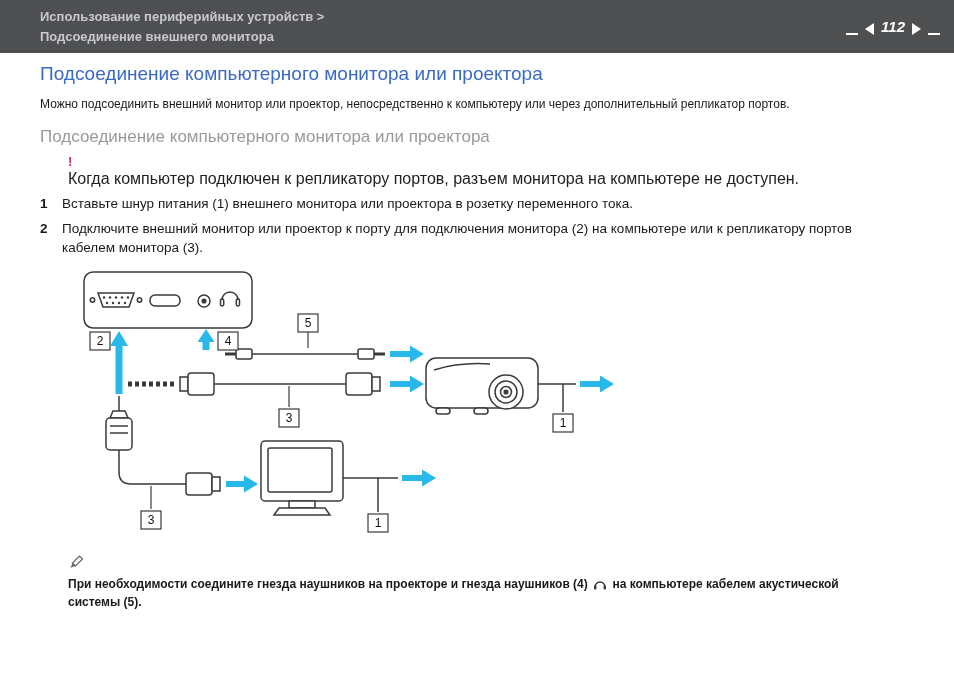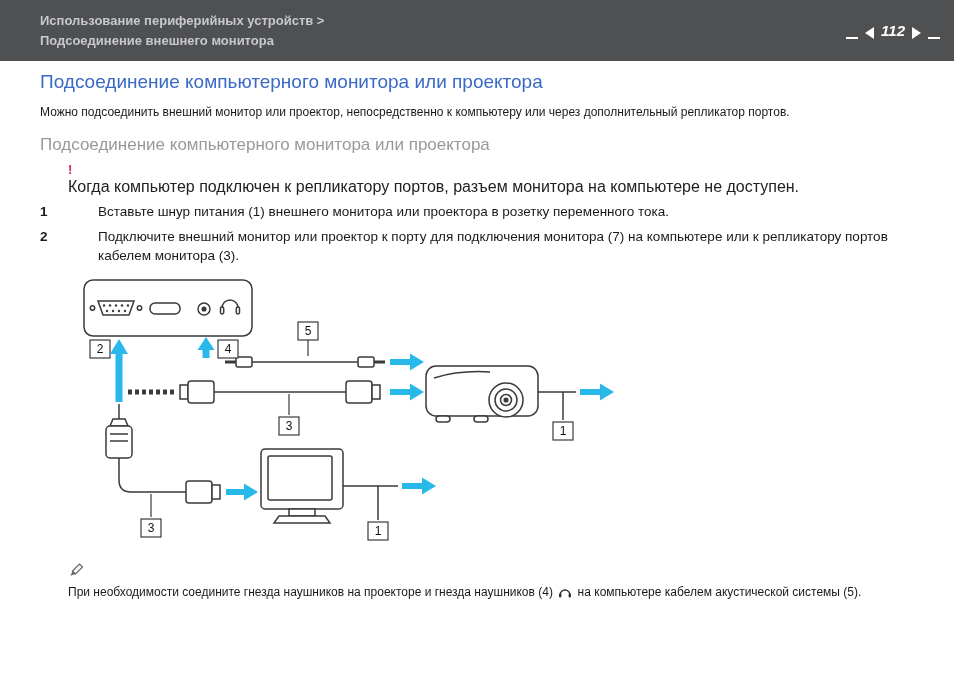--- a/index.html
+++ b/index.html
@@ -4,21 +4,21 @@
 <style>
   * { box-sizing: border-box; }
   html,body { margin:0; padding:0; }
   body {
     width:954px; height:674px; overflow:hidden;
     background:#ffffff; color:#1a1a1a;
     font-family:"Liberation Sans", sans-serif;
   }
   
   header.topbar {
-    height:61px; background:#4f5052;
+    height:53px; background:#4f5052;
     display:flex; align-items:center; justify-content:space-between;
     padding:0 14px 0 40px;
   }
   .crumbs div {
     font-size:13px; font-weight:bold; color:#c7c8ca; line-height:1.5;
     white-space:nowrap;
   }
   .pager { display:flex; align-items:flex-end; gap:7px; }
   .hline { width:12px; height:2px; background:#ffffff; }
   .tri-left {
@@ -41,27 +41,27 @@
   }
   p.intro { font-size:12px; line-height:1.5; margin:0 0 12px 0; max-width:880px; }
   h2.sub { color:#999999; font-size:17px; font-weight:normal; margin:14px 0 8px 0; }
 
   .warning { margin:2px 0 6px 28px; }
   .excl { color:#cb2a6a; font-weight:bold; font-size:13px; line-height:1; }
   .warntext { font-size:16px; color:#222; margin-top:2px; }
 
   .step { display:flex; margin:5px 0; font-size:13.5px; line-height:1.45; }
   .stepnum { font-weight:bold; flex:0 0 22px; width:22px; }
-  .steptext { max-width:800px;margin-left:36px; }
+  .steptext { max-width:800px; }
 
   figure.diagram { margin:8px 0 0 36px; padding:0; }
   svg text { font-family:"Liberation Sans", sans-serif; }
 
   .note { margin:12px 0 0 28px; font-size:12px; }
-  .note .ntext { margin-top:3px; max-width:810px; line-height:1.5; }
+  .note .ntext { margin-top:3px; max-width:810px; line-height:1.5;font-weight:bold; }
   .hp-inline { vertical-align:-2px; margin:0 2px; }
 </style>
 </head>
 <body>
 
 <div>
 
   <header class="topbar">
     <div class="crumbs">
       <div>Использование периферийных устройств &gt;</div>
@@ -85,21 +85,21 @@
       <div class="excl">!</div>
       <div class="warntext">Когда компьютер подключен к репликатору портов, разъем монитора на компьютере не доступен.</div>
     </div>
 
     <div class="step">
       <span class="stepnum">1</span>
       <span class="steptext">Вставьте шнур питания (1) внешнего монитора или проектора в розетку переменного тока.</span>
     </div>
     <div class="step">
       <span class="stepnum">2</span>
-      <span class="steptext">Подключите внешний монитор или проектор к порту для подключения монитора (7) на компьютере или к репликатору портов кабелем монитора (3).</span>
+      <span class="steptext">Подключите внешний монитор или проектор к порту для подключения монитора (2) на компьютере или к репликатору портов кабелем монитора (3).</span>
     </div>
 
     <figure class="diagram">
       <svg width="560" height="272" viewBox="0 0 560 272">
 
         <g stroke="#3a3a3a" stroke-width="1.5" fill="none">
           <rect x="8" y="6" width="168" height="56" rx="9"></rect>
           <path d="M22 27 L58 27 L53 41 L27 41 Z"></path>
           <circle cx="16.5" cy="34" r="2.2"></circle>
           <circle cx="63.5" cy="34" r="2.2"></circle>

